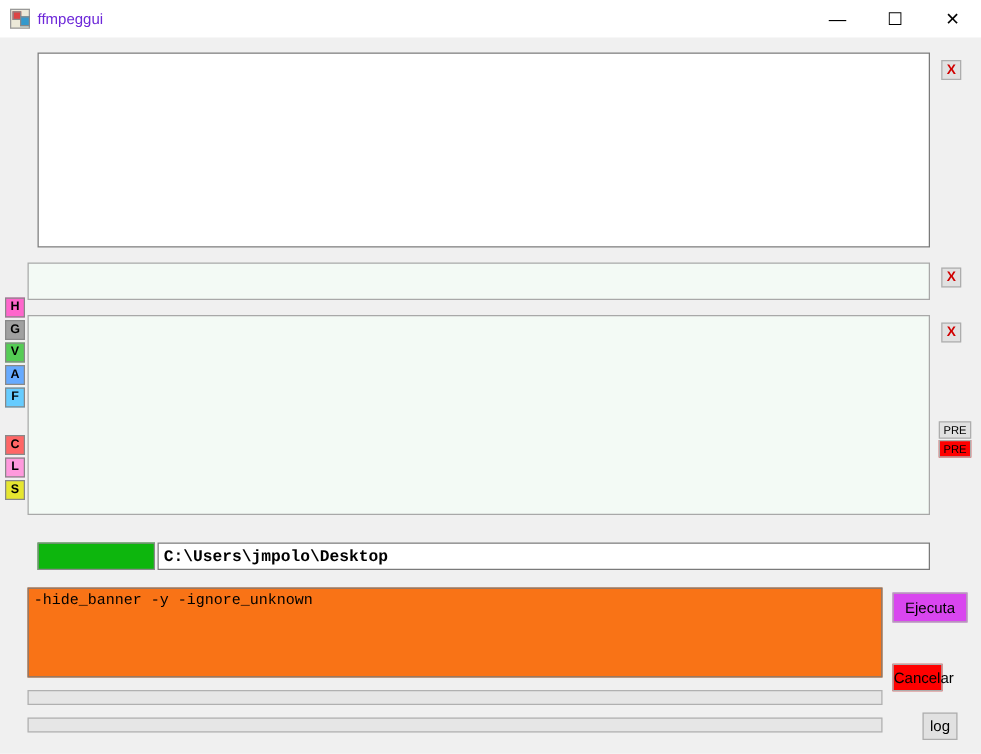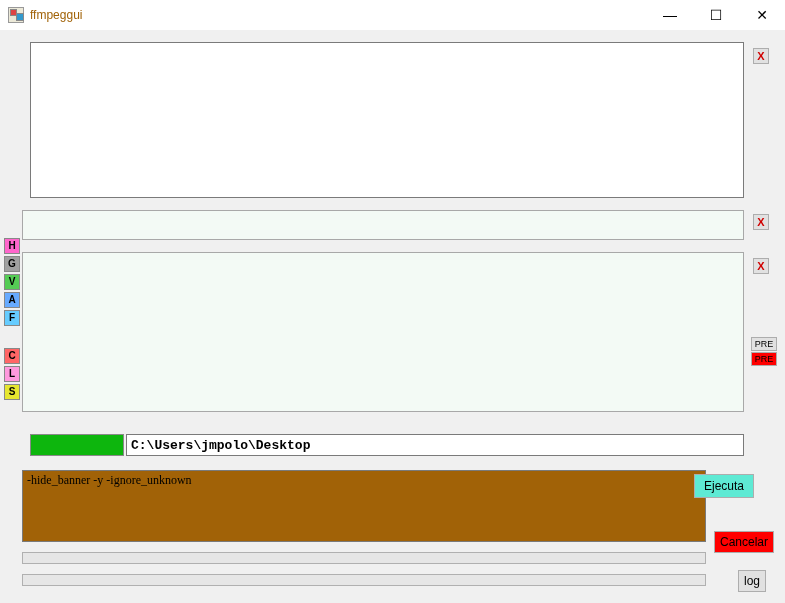--- a/index.html
+++ b/index.html
@@ -29,21 +29,21 @@
     border: 1px solid #999;
   }
   .app-icon::before {
     content: ""; position: absolute; left: 1px; top: 1px;
     width: 5px; height: 5px; background: #d44; border: 1px solid #888;
   }
   .app-icon::after {
     content: ""; position: absolute; left: 7px; top: 5px;
     width: 6px; height: 6px; background: #39c; border: 1px solid #888;
   }
-  .title-text { font-size: 12px; color: #a16207; }
+  .title-text { font-size: 12px; color: #6d28d9; }
   .win-controls { margin-left: auto; display: flex; }
   .win-btn {
     width: 46px; height: 30px;
     display: flex; align-items: center; justify-content: center;
     font-family: "Segoe UI", sans-serif;
     font-size: 14px;
     cursor: default;
   }
 
   
@@ -146,40 +146,40 @@
     font-size: 13px;
     padding: 1px 4px;
   }
 
   
   .cmd-box {
     position: absolute;
     left: 22px; top: 440px;
     width: 684px; height: 72px;
     border: 1px solid #7a7a7a;
-    background: #a16207;
+    background: #f97316;
     font-size: 12px;
     padding: 2px 4px;
     resize: none;
-    font-family: Liberation Serif, serif;
+    font-family: Liberation Mono, monospace;
   }
   .btn-ejecuta {
     position: absolute;
-    left: 694px; top: 444px;
+    left: 714px; top: 444px;
     width: 60px; height: 24px;
-    background: #5eead4;
+    background: #d946ef;
     border: 1px solid #adadad;
     font-size: 12px;
     text-align: center;
     line-height: 22px;
   }
   .btn-cancelar {
     position: absolute;
     left: 714px; top: 501px;
-    width: 60px; height: 22px;
+    width: 40px; height: 22px;
     background: #ff0000;
     border: 1px solid #adadad;
     font-size: 12px;
     color: #000;
     text-align: center;
     line-height: 20px;
   }
 
   
   .progress {

